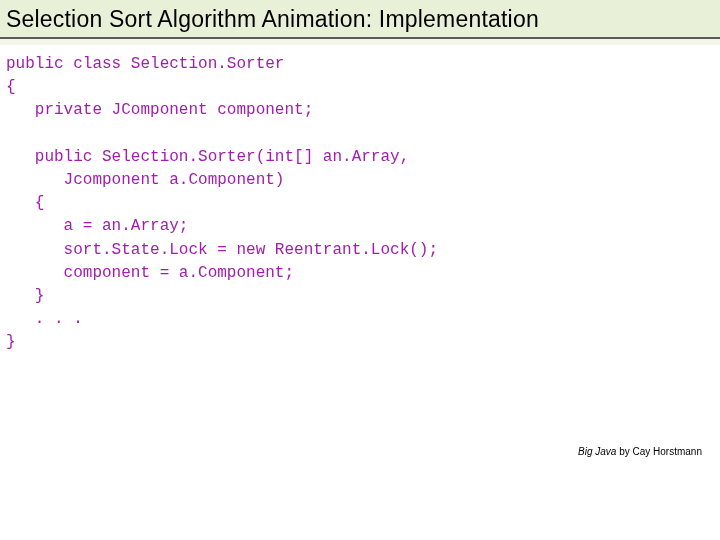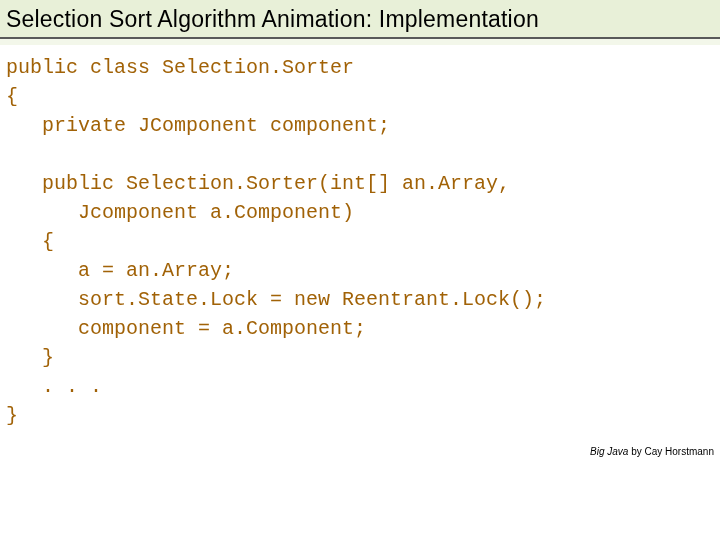--- a/index.html
+++ b/index.html
@@ -2,22 +2,22 @@
 <html><head>
 <meta charset="utf-8">
 <style>
   * { margin: 0; padding: 0; box-sizing: border-box; }
   html, body { width: 720px; height: 540px; background: #ffffff; font-family: Verdana, Geneva, sans-serif; overflow: hidden; }
   .slide { width: 720px; height: 464px; position: relative; background: #ffffff; }
   .title-band { background: #e8f0d8; padding: 6px 0 0 0; }
   .title { font-size: 23px; font-weight: 400; color: #000; padding: 0 6px 4px 6px; letter-spacing: 0.2px; }
   .rule { height: 2px; background: #595959; margin: 0 0 0 0; }
   .rule-light { height: 6px; background: #f3f7ea; }
-  .code-block { font-family: "Courier New", Courier, monospace; font-size: 20px; line-height: 1.45; color: #a16207; padding: 8px 6px 0 6px; white-space: pre; }
-  .footer { position: absolute; bottom: 6px; right: 6px; text-align: right; font-size: 10px; color: #000; line-height: 1.3; }
+  .code-block { font-family: "Courier New", Courier, monospace; font-size: 16px; line-height: 1.45; color: #a21caf; padding: 8px 6px 0 6px; white-space: pre; }
+  .footer { position: absolute; bottom: 6px; right: 18px; text-align: right; font-size: 10px; color: #000; line-height: 1.3; }
   .footer .book { font-style: italic; }
 </style>
 </head>
 <body>
 
 <div class="slide">
 
   <div class="title-band">
     <h1 class="title">Selection Sort Algorithm Animation: Implementation</h1>
     <div class="rule"></div>

